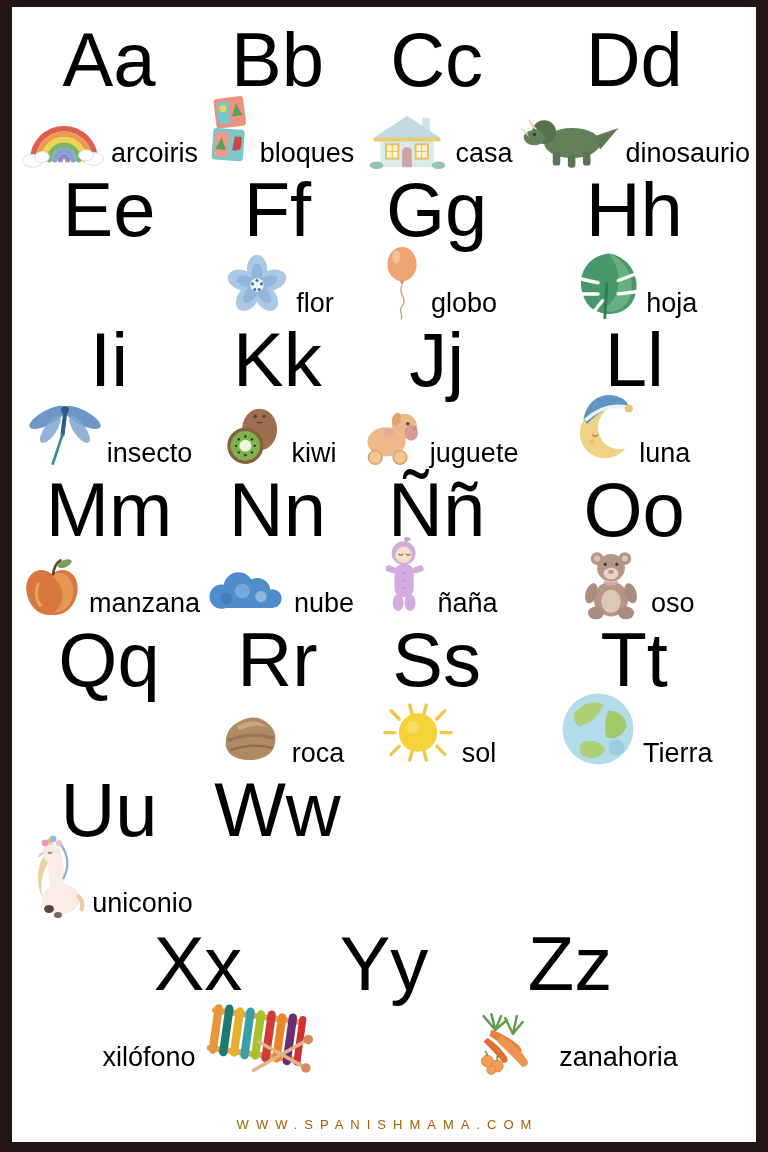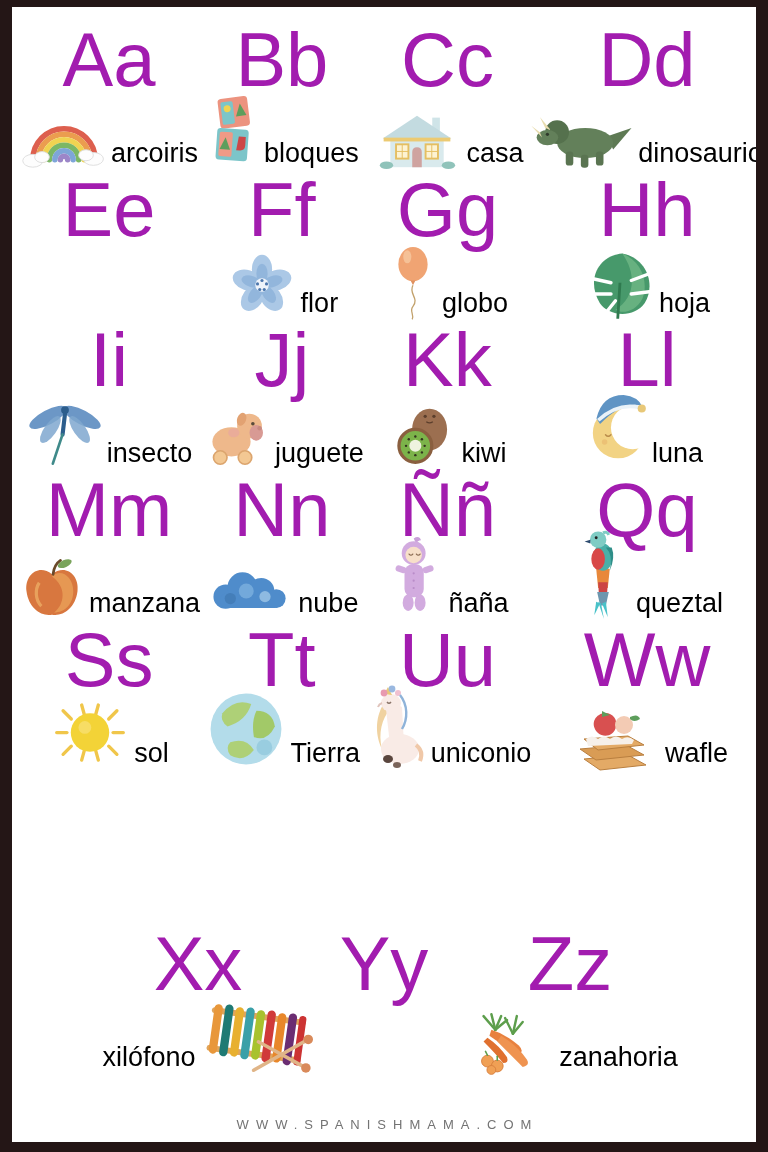--- a/index.html
+++ b/index.html
@@ -13,21 +13,21 @@
     overflow:hidden;
   }
   .grid{
     display:grid;
     grid-template-columns:repeat(4,1fr);
     grid-template-rows:repeat(6,150px);
     padding:14px 6px 0;
   }
   .cell{ display:flex; flex-direction:column; align-items:center; }
   .letter{
-    font-size:76px; line-height:1.02; color:#a21caf;
+    font-size:76px; line-height:1.02; color:#000000;
     text-align:left; letter-spacing:0px; font-weight:400;
   }
   .illus-row{
     display:flex; align-items:flex-end; justify-content:center;
     gap:3px; height:70px; margin-top:2px;
   }
   .word{
     font-size:27px; color:#000000; line-height:1;
     padding-bottom:4px; white-space:nowrap;
   }
@@ -45,21 +45,21 @@
   .i-rock{width:78px;height:70px}   .i-sun{width:82px;height:82px}
   .i-earth{width:84px;height:84px}  .i-unicorn{width:64px;height:96px}
   .i-candle{width:50px;height:75px} .i-waffle{width:96px;height:64px}
   .i-xylophone{width:114px;height:76px} .i-yak{width:100px;height:67px}
   .i-carrot{width:94px;height:63px}
   .last-row{ display:flex; justify-content:center; padding-top:4px; }
   .last-row .cell{ width:186px; }
   .footer{
     margin-top:auto; text-align:center;
     font-size:13px; letter-spacing:7px; text-indent:7px;
-    color:#737373; padding-bottom:10px;
+    color:#a16207; padding-bottom:10px;
   }
   .symdefs{ position:absolute; width:0; height:0; overflow:hidden; }
 </style>
 </head>
 <body>
 
 <svg class="symdefs" aria-hidden="true" xmlns="http://www.w3.org/2000/svg">
   <symbol id="sym-rainbow" viewBox="0 0 96 64">
     <g fill="none" stroke-linecap="round">
       <path d="M14 52 A34 34 0 0 1 82 52" stroke="#dd5f4e" stroke-width="6"></path>
@@ -503,38 +503,38 @@
     <div class="cell">
       <div class="letter">Ii</div>
       <div class="illus-row">
         <svg class="illus i-dragonfly">
           <use href="#sym-dragonfly" xlink:href="#sym-dragonfly"></use>
         </svg>
         <span class="word">insecto</span>
       </div>
     </div>
     <div class="cell">
+      <div class="letter">Kk</div>
+      <div class="illus-row">
+        <svg class="illus i-kiwi">
+          <use href="#sym-kiwi" xlink:href="#sym-kiwi"></use>
+        </svg>
+        <span class="word">kiwi</span>
+      </div>
+    </div>
+    <div class="cell">
       <div class="letter">Jj</div>
       <div class="illus-row">
         <svg class="illus i-toy-dog">
           <use href="#sym-toy-dog" xlink:href="#sym-toy-dog"></use>
         </svg>
         <span class="word">juguete</span>
       </div>
     </div>
     <div class="cell">
-      <div class="letter">Kk</div>
-      <div class="illus-row">
-        <svg class="illus i-kiwi">
-          <use href="#sym-kiwi" xlink:href="#sym-kiwi"></use>
-        </svg>
-        <span class="word">kiwi</span>
-      </div>
-    </div>
-    <div class="cell">
       <div class="letter">Ll</div>
       <div class="illus-row">
         <svg class="illus i-moon">
           <use href="#sym-moon" xlink:href="#sym-moon"></use>
         </svg>
         <span class="word">luna</span>
       </div>
     </div>
     <div class="cell">
       <div class="letter">Mm</div>
@@ -557,26 +557,38 @@
     <div class="cell">
       <div class="letter">Ññ</div>
       <div class="illus-row">
         <svg class="illus i-baby">
           <use href="#sym-baby" xlink:href="#sym-baby"></use>
         </svg>
         <span class="word">ñaña</span>
       </div>
     </div>
     <div class="cell">
+      <div class="letter">Oo</div>
+      <div class="illus-row">
+        <svg class="illus i-teddy-bear">
+          <use href="#sym-teddy-bear" xlink:href="#sym-teddy-bear"></use>
+        </svg>
+        <span class="word">oso</span>
+      </div>
+    </div>
+    <div class="cell">
       <div class="letter">Qq</div>
-      <div class="illus-row">
-        <svg class="illus i-quetzal">
-          <use href="#sym-quetzal" xlink:href="#sym-quetzal"></use>
-        </svg>
-        <span class="word">queztal</span>
+    </div>
+    <div class="cell">
+      <div class="letter">Rr</div>
+      <div class="illus-row">
+        <svg class="illus i-rock">
+          <use href="#sym-rock" xlink:href="#sym-rock"></use>
+        </svg>
+        <span class="word">roca</span>
       </div>
     </div>
     <div class="cell">
       <div class="letter">Ss</div>
       <div class="illus-row">
         <svg class="illus i-sun">
           <use href="#sym-sun" xlink:href="#sym-sun"></use>
         </svg>
         <span class="word">sol</span>
       </div>
@@ -594,26 +606,20 @@
       <div class="letter">Uu</div>
       <div class="illus-row">
         <svg class="illus i-unicorn">
           <use href="#sym-unicorn" xlink:href="#sym-unicorn"></use>
         </svg>
         <span class="word">uniconio</span>
       </div>
     </div>
     <div class="cell">
       <div class="letter">Ww</div>
-      <div class="illus-row">
-        <svg class="illus i-waffle">
-          <use href="#sym-waffle" xlink:href="#sym-waffle"></use>
-        </svg>
-        <span class="word">wafle</span>
-      </div>
     </div>
   </div>
 <div class="last-row">
     <div class="cell">
       <div class="letter">Xx</div>
       <div class="illus-row word-left">
         <svg class="illus i-xylophone">
           <use href="#sym-xylophone" xlink:href="#sym-xylophone"></use>
         </svg>
         <span class="word">xilófono</span>

